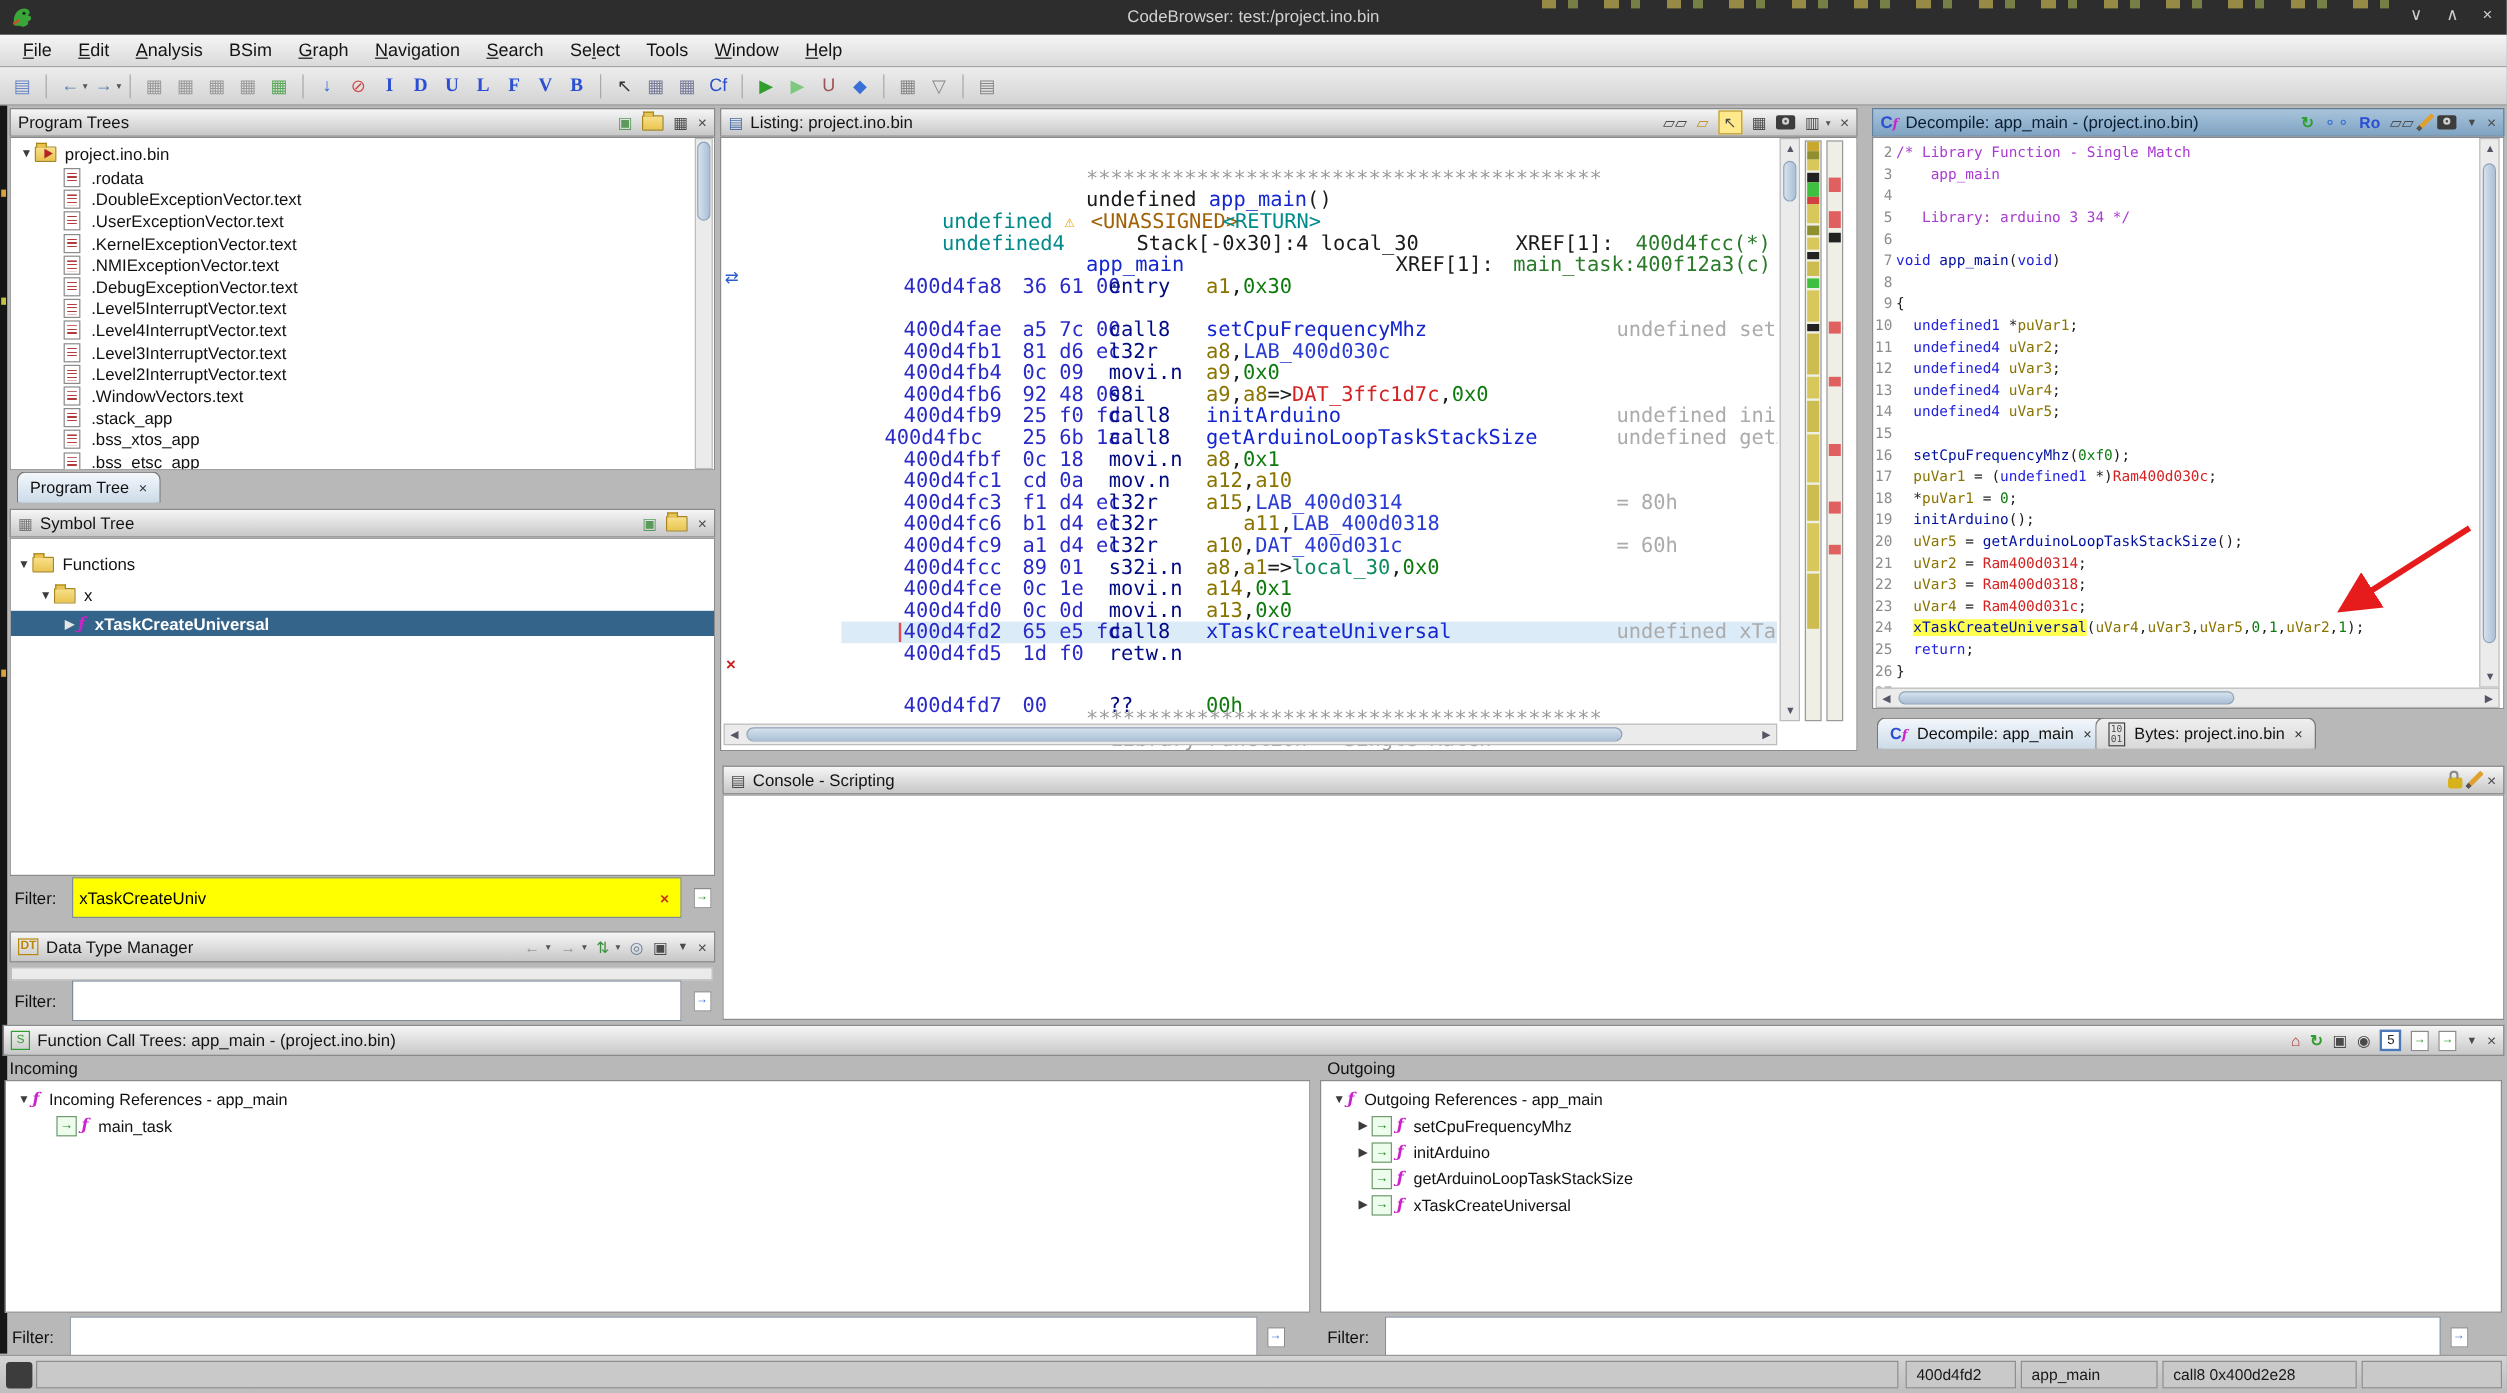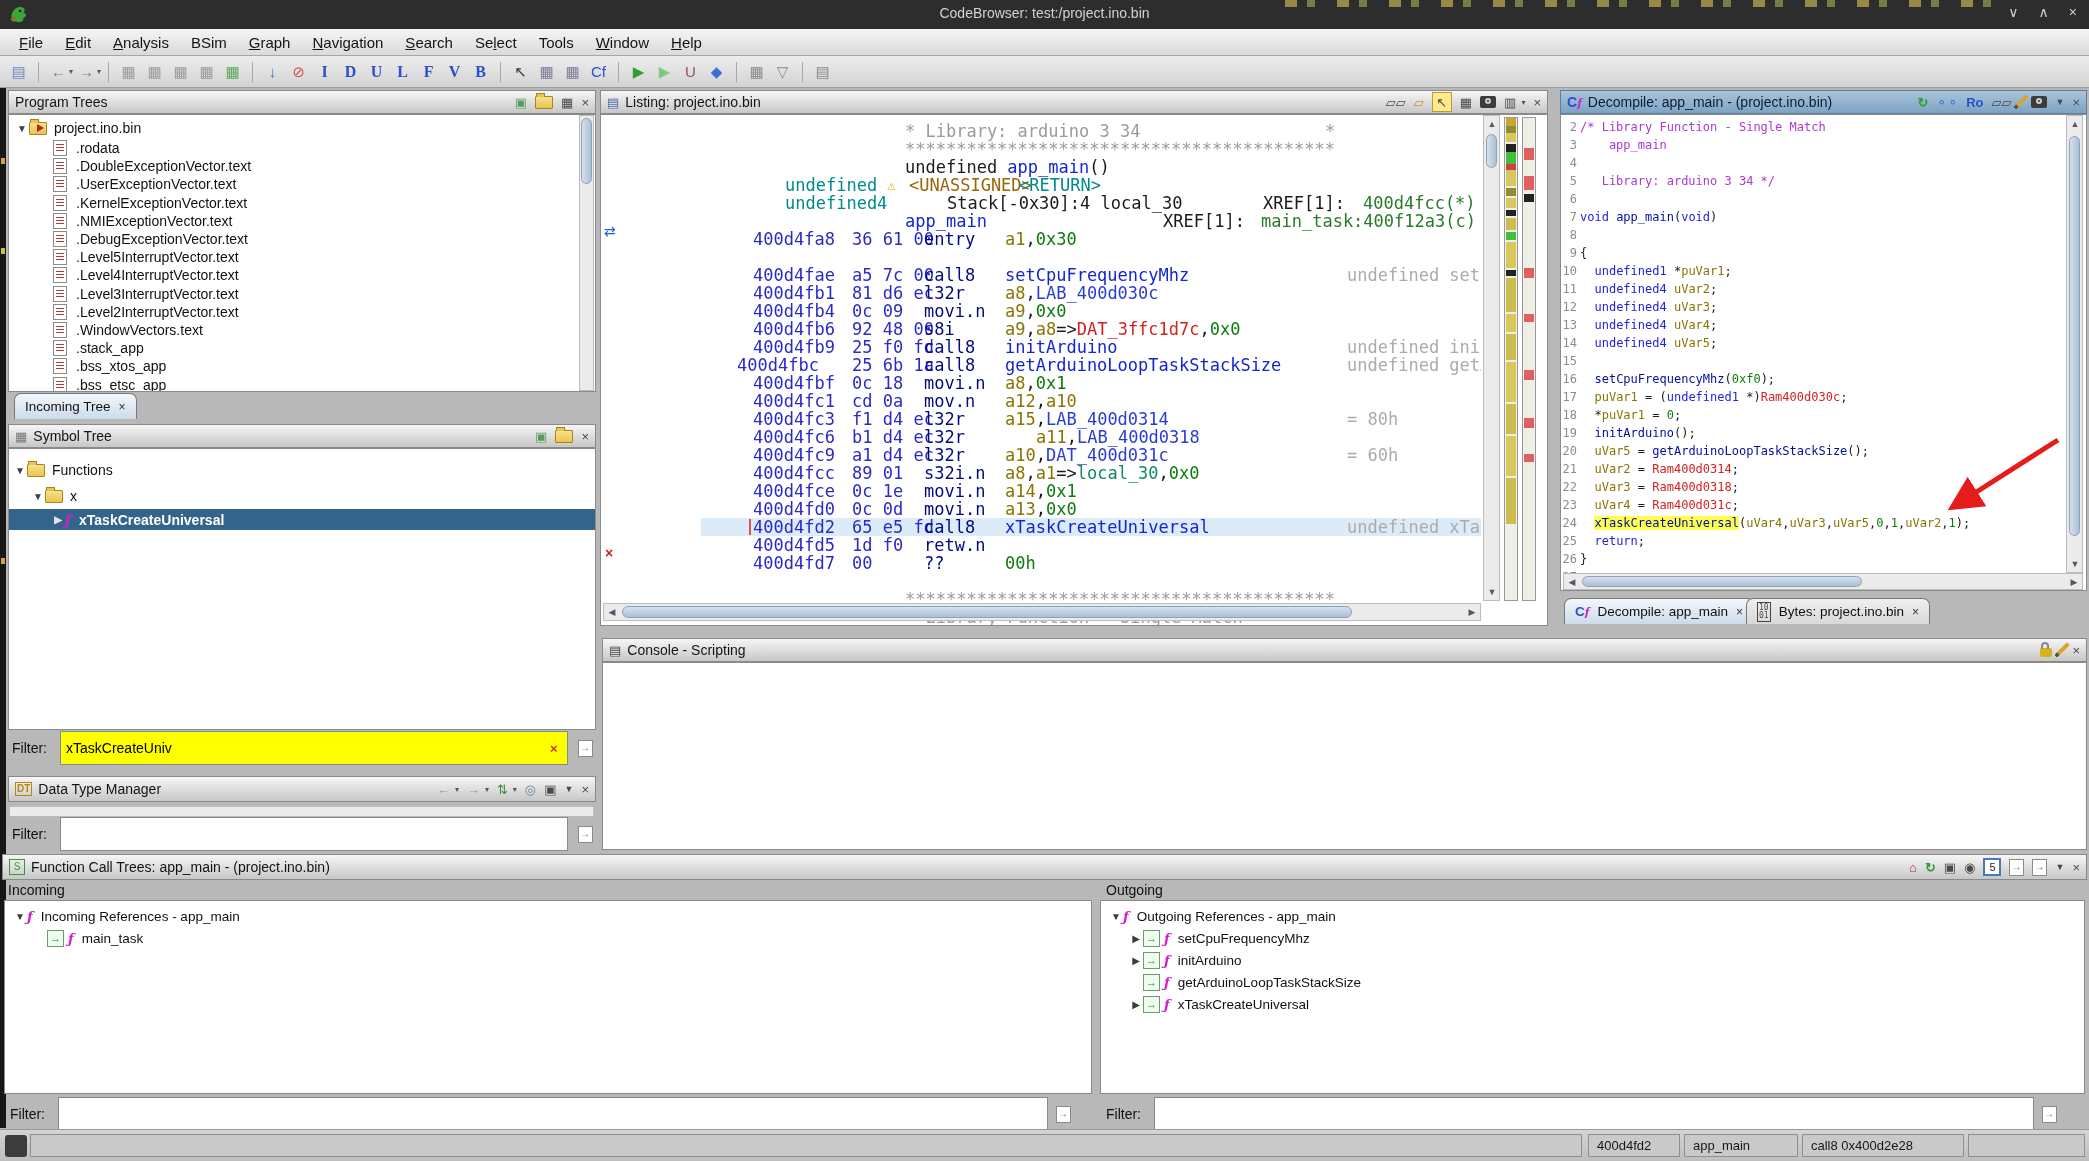--- a/index.html
+++ b/index.html
@@ -241,21 +241,21 @@
         <span class="i-doc"></span>
         <span>.bss_etsc_app</span>
       </div>
     </div>
   <div class="sbt" style="left:570px;top:0;width:15px;height:276px">
     <div class="sbth" style="left:1px;top:2px;width:11px;height:66px"></div>
   </div>
 </div>
 <div class="tabrow" style="left:8px;top:392px;width:588px;height:28px">
   <div class="tab" style="left:6px;top:1px">
-    <span>Incoming Tree</span>
+    <span>Program Tree</span>
       <span class="tx">×</span>
   </div>
 </div>
 
 <div class="phdr" style="left:8px;top:424px;width:588px;height:24px">
   <span class="hic" style="color:#777">▦</span>
   <span>Symbol Tree</span>
   <div class="hicons">
     <span class="hic" style="color:#5a9a5a">▣</span>
     <span class="i-folder" style="margin:0"></span>
@@ -320,21 +320,20 @@
     <span class="i-cam"></span>
     <span class="hic">▥</span>
       <span class="tcaret">▾</span>
     <span class="hic">×</span>
   </div>
 </div>
 <div class="pbody" style="left:600px;top:114px;width:948px;height:512px">
   <span class="abs" style="left:3px;top:108px;color:#2a5fd0;font-size:14px">⇄</span>
   <span class="abs" style="left:4px;top:430px;color:#cc2222;font-weight:bold;font-size:14px">×</span>
   <div class="abs" id="listingrows" style="left:100px;top:0;width:780px;height:512px;overflow:hidden">
-      <div class="lrow" style="top: 7px;"><span class="plate" style="left: 204px;">* Library: arduino 3 34</span><span class="plate" style="left: 624px;">*</span></div>
       <div class="lrow" style="top: 25px;"><span class="plate" style="left: 204px;">******************************************</span></div>
       <div class="lrow" style="top: 43px;"><span class="tP" style="left: 204px;"><span class="tk tPK">undefined </span><span class="tk tF">app_main</span><span class="tk tPK">()</span></span></div>
       <div class="lrow" style="top: 61px;"><span class="tTeal" style="left: 84px;">undefined</span><span class="warn" style="left: 186px;">⚠</span><span class="tRed" style="left: 208px;">&lt;UNASSIGNED&gt;</span><span class="tTeal" style="left: 318px;">&lt;RETURN&gt;</span></div>
       <div class="lrow" style="top: 79px;"><span class="tTeal" style="left: 84px;">undefined4</span><span class="tPK" style="left: 246px;">Stack[-0x30]:4 local_30</span><span class="tPK" style="left: 562px;">XREF[1]:</span><span class="tX" style="left: 662px;">400d4fcc(*)</span></div>
       <div class="lrow" style="top: 97px;"><span class="tF" style="left: 204px;">app_main</span><span class="tPK" style="left: 462px;">XREF[1]:</span><span class="tX" style="left: 560px;">main_task:400f12a3(c)</span></div>
       <div class="lrow" style="top: 115px;"><span class="tA" style="left: 52px;">400d4fa8</span><span class="tA" style="left: 151px;">36 61 00</span><span class="tM" style="left: 223px;">entry</span><span class="tP" style="left: 304px;"><span class="tk tR">a1</span><span class="tk tP">,</span><span class="tk tN">0x30</span></span></div>
       <div class="lrow" style="top: 151px;"><span class="tA" style="left: 52px;">400d4fae</span><span class="tA" style="left: 151px;">a5 7c 00</span><span class="tM" style="left: 223px;">call8</span><span class="tP" style="left: 304px;"><span class="tk tF">setCpuFrequencyMhz</span></span><span class="tC" style="left: 646px;">undefined setCpuFreq</span></div>
       <div class="lrow" style="top: 169px;"><span class="tA" style="left: 52px;">400d4fb1</span><span class="tA" style="left: 151px;">81 d6 ec</span><span class="tM" style="left: 223px;">l32r</span><span class="tP" style="left: 304px;"><span class="tk tR">a8</span><span class="tk tP">,</span><span class="tk tL">LAB_400d030c</span></span></div>
       <div class="lrow" style="top: 187px;"><span class="tA" style="left: 52px;">400d4fb4</span><span class="tA" style="left: 151px;">0c 09</span><span class="tM" style="left: 223px;">movi.n</span><span class="tP" style="left: 304px;"><span class="tk tR">a9</span><span class="tk tP">,</span><span class="tk tN">0x0</span></span></div>
       <div class="lrow" style="top: 205px;"><span class="tA" style="left: 52px;">400d4fb6</span><span class="tA" style="left: 151px;">92 48 00</span><span class="tM" style="left: 223px;">s8i</span><span class="tP" style="left: 304px;"><span class="tk tR">a9</span><span class="tk tP">,</span><span class="tk tR">a8</span><span class="tk tP">=&gt;</span><span class="tk tD">DAT_3ffc1d7c</span><span class="tk tP">,</span><span class="tk tN">0x0</span></span></div>
@@ -343,21 +342,21 @@
       <div class="lrow" style="top: 259px;"><span class="tA" style="left: 52px;">400d4fbf</span><span class="tA" style="left: 151px;">0c 18</span><span class="tM" style="left: 223px;">movi.n</span><span class="tP" style="left: 304px;"><span class="tk tR">a8</span><span class="tk tP">,</span><span class="tk tN">0x1</span></span></div>
       <div class="lrow" style="top: 277px;"><span class="tA" style="left: 52px;">400d4fc1</span><span class="tA" style="left: 151px;">cd 0a</span><span class="tM" style="left: 223px;">mov.n</span><span class="tP" style="left: 304px;"><span class="tk tR">a12</span><span class="tk tP">,</span><span class="tk tR">a10</span></span></div>
       <div class="lrow" style="top: 295px;"><span class="tA" style="left: 52px;">400d4fc3</span><span class="tA" style="left: 151px;">f1 d4 ec</span><span class="tM" style="left: 223px;">l32r</span><span class="tP" style="left: 304px;"><span class="tk tR">a15</span><span class="tk tP">,</span><span class="tk tL">LAB_400d0314</span></span><span class="tC" style="left: 646px;">= 80h</span></div>
       <div class="lrow" style="top: 313px;"><span class="tA" style="left: 52px;">400d4fc6</span><span class="tA" style="left: 151px;">b1 d4 ec</span><span class="tM" style="left: 223px;">l32r</span><span class="tP" style="left: 304px; margin-left: 31px;"><span class="tk tR">a11</span><span class="tk tP">,</span><span class="tk tL">LAB_400d0318</span></span></div>
       <div class="lrow" style="top: 331px;"><span class="tA" style="left: 52px;">400d4fc9</span><span class="tA" style="left: 151px;">a1 d4 ec</span><span class="tM" style="left: 223px;">l32r</span><span class="tP" style="left: 304px;"><span class="tk tR">a10</span><span class="tk tP">,</span><span class="tk tL">DAT_400d031c</span></span><span class="tC" style="left: 646px;">= 60h</span></div>
       <div class="lrow" style="top: 349px;"><span class="tA" style="left: 52px;">400d4fcc</span><span class="tA" style="left: 151px;">89 01</span><span class="tM" style="left: 223px;">s32i.n</span><span class="tP" style="left: 304px;"><span class="tk tR">a8</span><span class="tk tP">,</span><span class="tk tR">a1</span><span class="tk tP">=&gt;</span><span class="tk tV">local_30</span><span class="tk tP">,</span><span class="tk tN">0x0</span></span></div>
       <div class="lrow" style="top: 367px;"><span class="tA" style="left: 52px;">400d4fce</span><span class="tA" style="left: 151px;">0c 1e</span><span class="tM" style="left: 223px;">movi.n</span><span class="tP" style="left: 304px;"><span class="tk tR">a14</span><span class="tk tP">,</span><span class="tk tN">0x1</span></span></div>
       <div class="lrow" style="top: 385px;"><span class="tA" style="left: 52px;">400d4fd0</span><span class="tA" style="left: 151px;">0c 0d</span><span class="tM" style="left: 223px;">movi.n</span><span class="tP" style="left: 304px;"><span class="tk tR">a13</span><span class="tk tP">,</span><span class="tk tN">0x0</span></span></div>
       <div class="lrow sel" style="top: 403px;"><div class="cursorbar"></div><span class="tA" style="left: 52px;">400d4fd2</span><span class="tA" style="left: 151px;">65 e5 fd</span><span class="tM" style="left: 223px;">call8</span><span class="tP" style="left: 304px;"><span class="tk tF">xTaskCreateUniversal</span></span><span class="tC" style="left: 646px;">undefined xTaskCreat</span></div>
       <div class="lrow" style="top: 421px;"><span class="tA" style="left: 52px;">400d4fd5</span><span class="tA" style="left: 151px;">1d f0</span><span class="tM" style="left: 223px;">retw.n</span><span class="tP" style="left: 304px;"></span></div>
-      <div class="lrow" style="top: 439px;"><span class="tA" style="left: 52px;">400d4fd7</span><span class="tA" style="left: 151px;">00</span><span class="tM" style="left: 223px;">??</span><span class="tP" style="left: 304px;"><span class="tk tN">00h</span></span></div>
+      <div class="lrow" style="top: 464px;"><span class="tA" style="left: 52px;">400d4fd7</span><span class="tA" style="left: 151px;">00</span><span class="tM" style="left: 223px;">??</span><span class="tP" style="left: 304px;"><span class="tk tN">00h</span></span></div>
       <div class="lrow" style="top: 457px;"></div>
       <div class="lrow" style="top: 475px;"><span class="plate" style="left: 204px;">******************************************</span></div>
       <div class="lrow" style="top: 493px;"><span class="plate" style="left: 204px;">* Library Function - Single Match</span></div>
     </div>
 
   <div class="sbt" style="left:882px;top:0;width:17px;height:486px">
     <div class="sbar" style="left:0;top:0">▲</div>
     <div class="sbth" style="left:2px;top:18px;width:11px;height:34px"></div>
     <div class="sbar" style="left:0;bottom:0">▼</div>
   </div>

